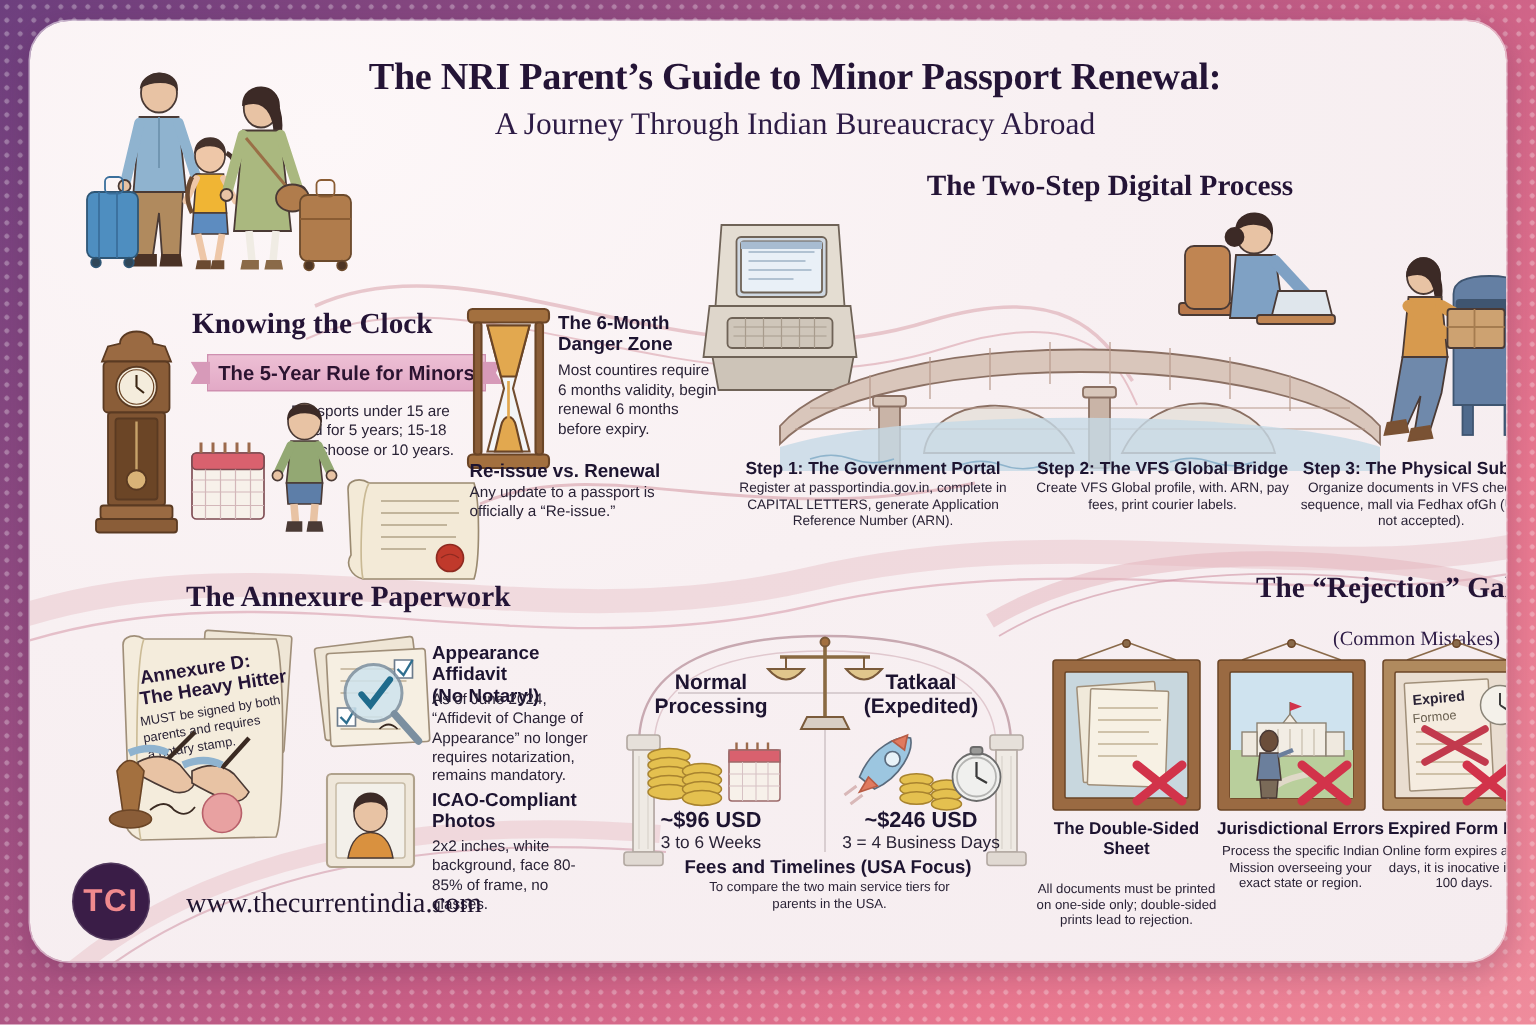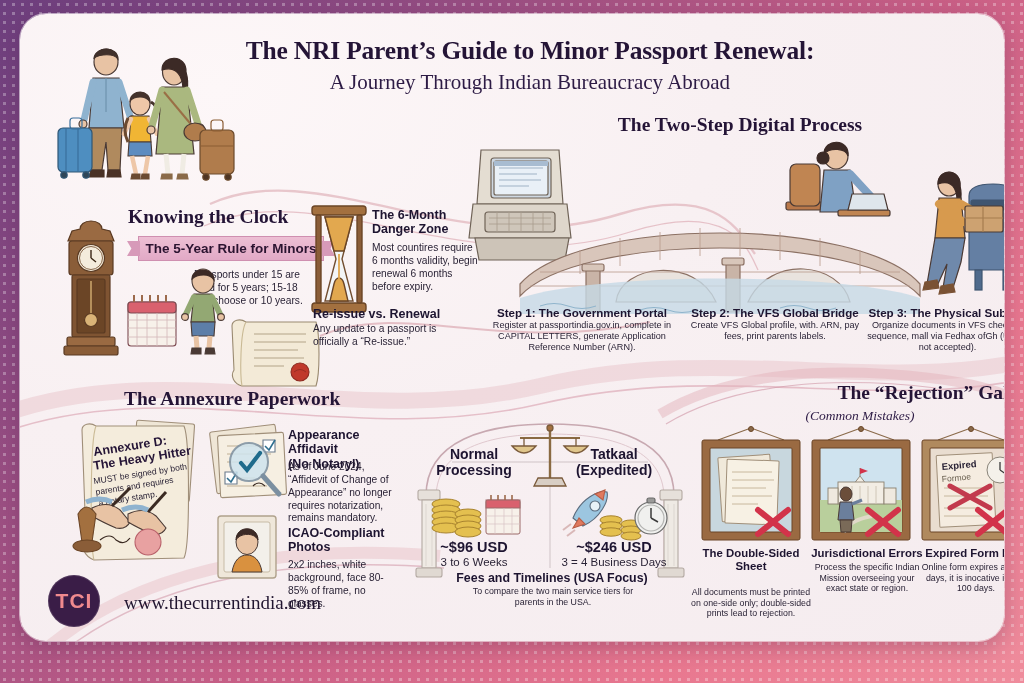--- a/index.html
+++ b/index.html
@@ -339,21 +339,21 @@
       <path d="M12,116 L24,114 L26,122 L10,124Z" fill="#7a5234" stroke="#7a5234"></path>
     </g>
   </svg>
 
   <div style="position:absolute;left:462px;top:292px;width:200px;">
     <div class="step-h" style="text-align:center;">Step 1: The Government Portal</div>
     <div class="step-b" style="margin-top:1px;">Register at passportindia.gov.in, complete in CAPITAL LETTERS, generate Application Reference Number (ARN).</div>
   </div>
   <div style="position:absolute;left:665px;top:292px;width:180px;">
     <div class="step-h" style="text-align:center;">Step 2: The VFS Global Bridge</div>
-    <div class="step-b" style="margin-top:1px;">Create VFS Global profile, with. ARN, pay fees, print parents labels.</div>
+    <div class="step-b" style="margin-top:1px;">Create VFS Global profile, with. ARN, pay fees, print courier labels.</div>
   </div>
   <div style="position:absolute;left:845px;top:292px;width:165px;overflow:hidden;">
     <div class="step-h" style="text-align:center;white-space:nowrap;">Step 3: The Physical Submis</div>
     <div class="step-b" style="margin-top:1px;">Organize documents in VFS checklist sequence, mall via Fedhax ofGh (USPS not accepted).</div>
   </div>
 
   <div class="sec-title" style="position:absolute;left:104px;top:374px;">The Annexure Paperwork</div>
 
   <svg class="ill" style="left:52px;top:400px;" width="160" height="160" viewBox="0 0 160 160">
     <g stroke="#a08f79" stroke-width="1.1">
@@ -519,21 +519,21 @@
 
   <div class="tier-amt" style="position:absolute;left:400px;top:525px;width:108px;">~$96 USD</div>
   <div class="tier-time" style="position:absolute;left:400px;top:542px;width:108px;">3 to 6 Weeks</div>
   <div class="tier-amt" style="position:absolute;left:534px;top:525px;width:120px;">~$246 USD</div>
   <div class="tier-time" style="position:absolute;left:530px;top:542px;width:128px;">3 = 4 Business Days</div>
 
   <div class="cap-h" style="position:absolute;left:420px;top:557px;width:224px;font-size:12.4px;">Fees and Timelines (USA Focus)</div>
   <div class="cap-b" style="position:absolute;left:440px;top:572px;width:186px;">To compare the two main service tiers for parents in the USA.</div>
 
   <div class="sec-title" style="position:absolute;left:741px;top:368px;width:280px;text-align:right;">The “Rejection” Gallery</div>
-  <div class="sec-title-sm" style="position:absolute;left:700px;top:394px;width:280px;text-align:center;font-style:italic;">(Common Mistakes)</div>
+  <div class="sec-title-sm" style="position:absolute;left:700px;top:404px;width:280px;text-align:right;">(Common Mistakes)</div>
 
   <svg class="ill" style="left:676px;top:412px;" width="110" height="118" viewBox="0 0 110 118">
     <g stroke="#6b4526" stroke-width="1">
       <path d="M55,2 L22,14 M55,2 L88,14" stroke="#8a6a4a" fill="none" stroke-width="1.1"></path>
       <circle cx="55" cy="3" r="2.5" fill="#8a6a4a"></circle>
       <rect x="6" y="14" width="98" height="100" rx="2" fill="#9a6a42"></rect>
       <rect x="14" y="22" width="82" height="84" rx="1" fill="#c8d7de"></rect>
     </g>
     <g stroke="#a08f79" stroke-width="1">
       <rect x="24" y="30" width="52" height="64" rx="1" fill="#f0e9da" transform="rotate(-4 50 62)"></rect>

